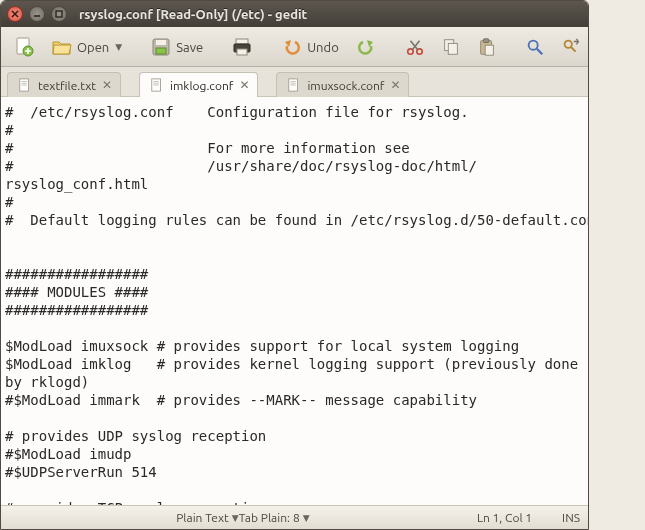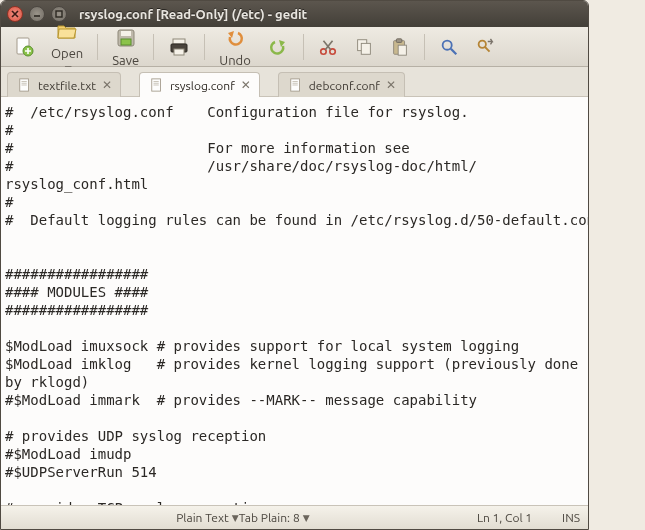--- a/index.html
+++ b/index.html
@@ -5,21 +5,21 @@
   * { box-sizing: border-box; margin: 0; padding: 0; }
   html, body { width: 645px; height: 530px; overflow: hidden; font-family: "Ubuntu", "DejaVu Sans", sans-serif; font-size: 12px; background: #f0ebe2; }
   .window { width: 589px; height: 530px; display: flex; flex-direction: column; border: 1px solid #504a42; border-radius: 6px 6px 0 0; background: #f2f1f0; }
   .titlebar { height: 26px; background: linear-gradient(#5c564e,#433f38); display: flex; align-items: center; padding: 0 6px; border-radius: 5px 5px 0 0; }
   .win-btn { width: 16px; height: 16px; border-radius: 50%; margin-right: 6px; display:flex; align-items:center; justify-content:center; font-size:10px; color:#222; }
   .win-close { background: radial-gradient(#f29085,#d9533f); border:1px solid #8f3225;}
   .win-min { background: radial-gradient(#9a948a,#716c64); border:1px solid #4c4741;}
   .win-max { background: radial-gradient(#9a948a,#716c64); border:1px solid #4c4741;}
   .title { color:#e8e5df; font-weight:bold; font-size:13px; margin-left:6px; text-shadow:0 -1px 0 #2a2723;}
   .toolbar { height: 40px; background: linear-gradient(#eeeae2,#dcd7cd); border-bottom:1px solid #b6b0a5; display:flex; align-items:center; padding:0 6px; gap:4px; }
-  .tbtn { display:flex; align-items:center; gap:4px; padding:3px 6px; border-radius:3px; color:#4b463f; font-size:13px; cursor:pointer;flex-direction:column; }
+  .tbtn { display:flex; align-items:center; gap:4px; padding:3px 6px; border-radius:3px; color:#4b463f; font-size:13px; cursor:pointer; }
   .tbtn .drop { font-size:9px; color:#6b655c; margin-left:2px;}
   .sep { width:1px; height:26px; background:#c6c0b5; margin:0 4px;}
   svg { display:block; }
   .tabbar { height: 30px; background:#e7e3da; border-bottom:1px solid #c9c3b8; display:flex; align-items:flex-end; padding:0 6px; gap:18px;}
   .tab { display:flex; align-items:center; gap:6px; padding:5px 8px 5px 10px; border:1px solid #c5bfb4; border-bottom:none; border-radius:4px 4px 0 0; background:#ddd8cd; font-size:12px; color:#3f3a33; position:relative; top:1px;}
   .tab.active { background:#fdfcfb; color:#2b2620;}
   .tab .icon { width:14px; height:14px; }
   .tab .close { color:#7a746a; font-size:12px; cursor:pointer; }
   .editor { flex:1; background:#fdfcfb; padding:6px 4px; font-family:"DejaVu Sans Mono","Courier New",monospace; font-size:14px; line-height:18px; color:#2b2825; white-space:pre; overflow:hidden; }
   .statusbar { height:24px; background:linear-gradient(#f5f2ea,#e2ddd2); border-top:1px solid #c9c3b8; display:flex; align-items:center; font-size:12px; color:#4b463f; padding:0 8px; }
@@ -142,29 +142,29 @@
           <path d="M4 4h6M4 6h6M4 8h6" stroke="#b5ad9f" stroke-width="0.8"></path>
         </svg>
       <span>textfile.txt</span>
       <span class="close">✕</span>
     </div>
     <div class="tab active">
       <svg class="icon" viewBox="0 0 16 16">
           <rect x="2" y="1" width="10" height="14" fill="#fdfdfc" stroke="#a39a8b"></rect>
           <path d="M4 4h6M4 6h6M4 8h6" stroke="#b5ad9f" stroke-width="0.8"></path>
         </svg>
-      <span>rsyslog.conf</span>
+      <span>imklog.conf</span>
       <span class="close">✕</span>
     </div>
     <div class="tab">
       <svg class="icon" viewBox="0 0 16 16">
           <rect x="2" y="1" width="10" height="14" fill="#fdfdfc" stroke="#a39a8b"></rect>
           <path d="M4 4h6M4 6h6M4 8h6" stroke="#b5ad9f" stroke-width="0.8"></path>
         </svg>
-      <span>debconf.conf</span>
+      <span>imuxsock.conf</span>
       <span class="close">✕</span>
     </div>
   </div>
 
   <div class="editor">#  /etc/rsyslog.conf    Configuration file for rsyslog.
 #
 #                       For more information see
 #                       /usr/share/doc/rsyslog-doc/html/
 rsyslog_conf.html
 #

